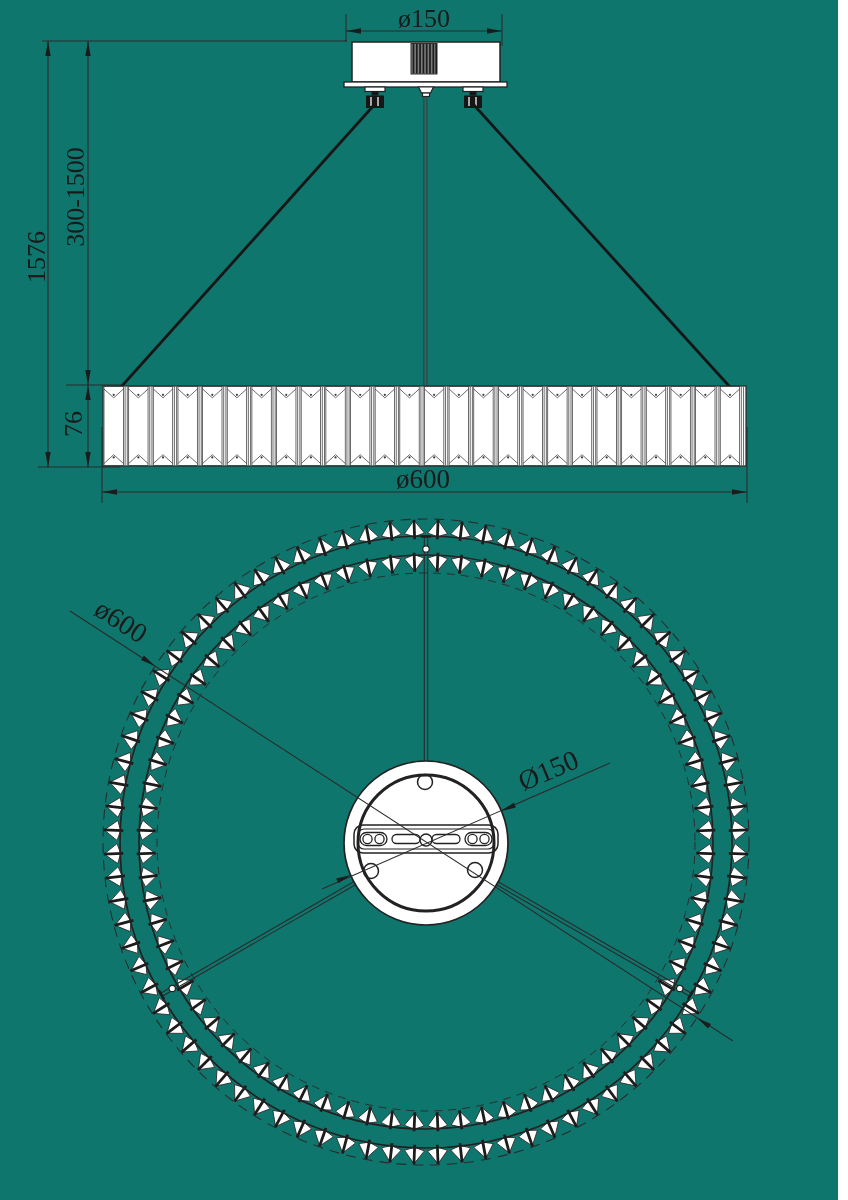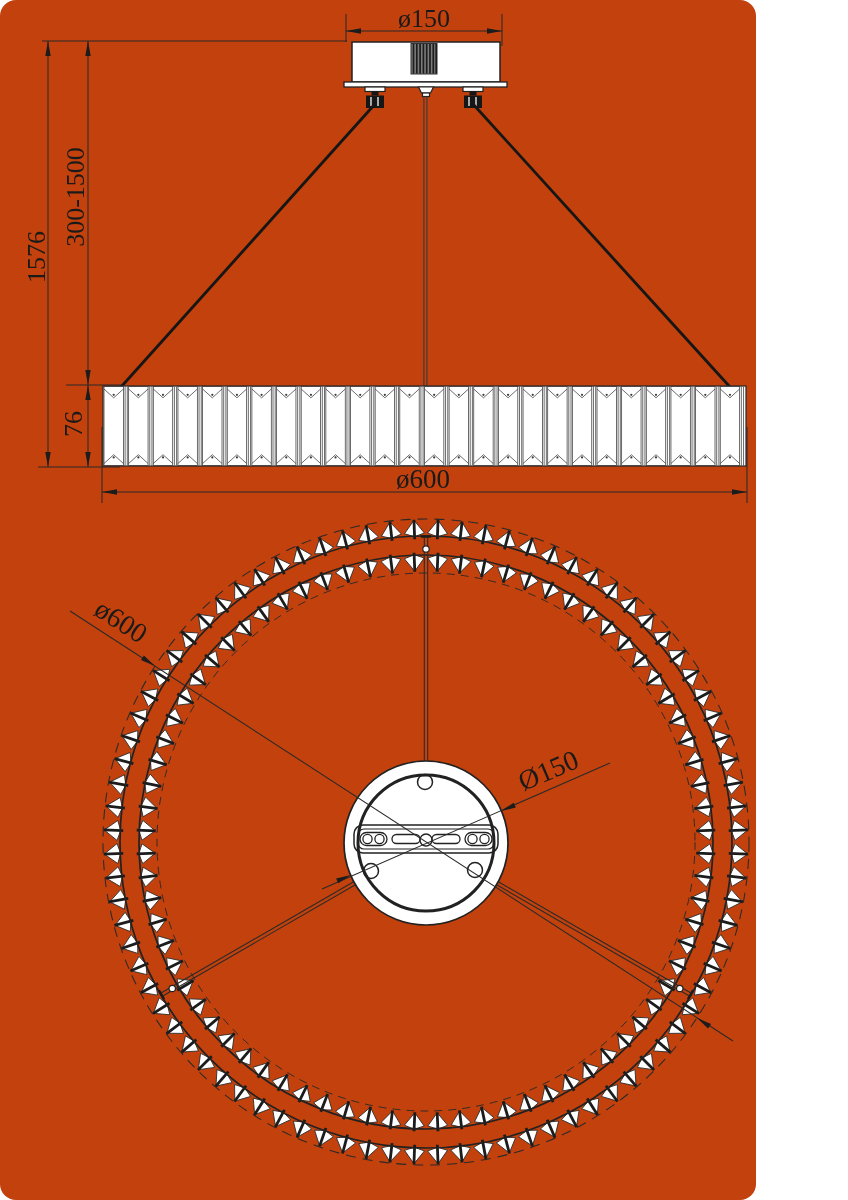--- a/index.html
+++ b/index.html
@@ -1,16 +1,16 @@
 <!DOCTYPE html>
 <html><head>
 <meta charset="utf-8">
 <style>
   html,body{margin:0;padding:0;background:#ffffff;}
-  .stage{position:relative;width:756px;height:1200px;background:#c2410c;overflow:hidden;border-radius:16px;}
+  .stage{position:relative;width:838px;height:1200px;background:#0f766e;overflow:hidden;}
   svg{display:block;}
   text{font-family:"Liberation Serif", "DejaVu Serif", serif;fill:#1a1a1a;}
 </style>
 </head>
 <body>
 
 <div class="stage">
 <svg width="848" height="1200" viewBox="0 0 848 1200">
 
   <g>

